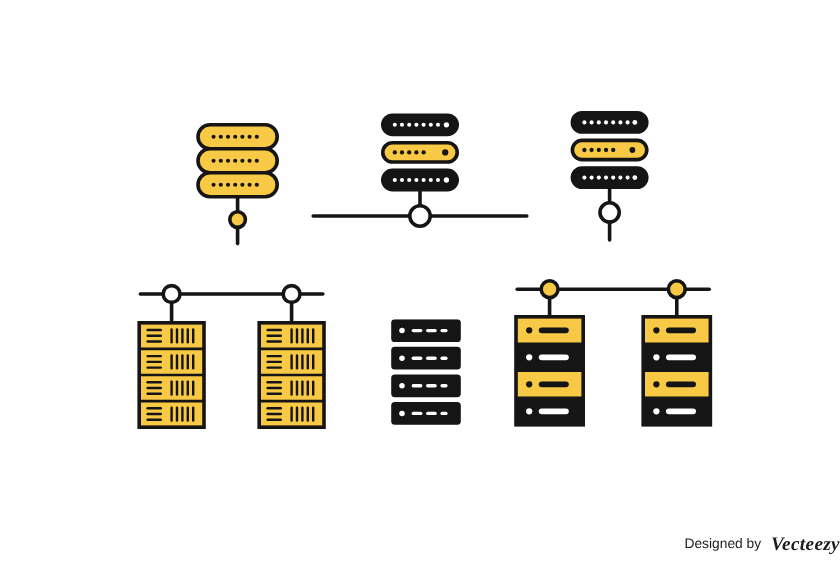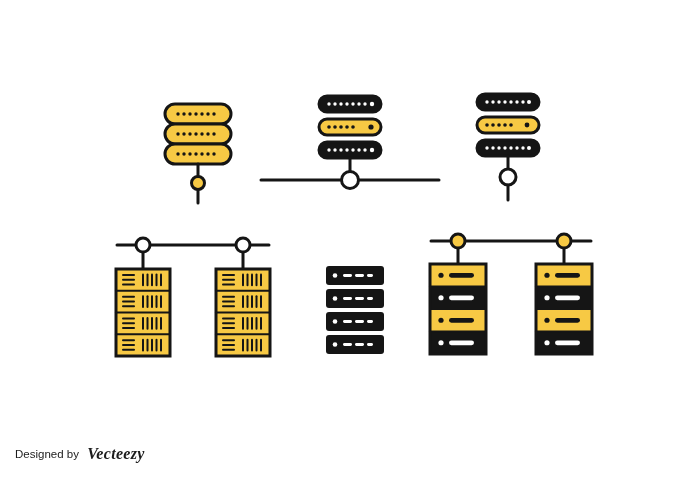--- a/index.html
+++ b/index.html
@@ -16,22 +16,22 @@
   
   .f-yellow { fill: var(--c-yellow, #f7c944); }
   .f-black  { fill: var(--c-black, #151515); }
   .f-white  { fill: var(--c-white, #ffffff); }
   .st  { stroke: var(--c-black, #151515); stroke-width: 3; }
   .ln  { stroke: var(--c-black, #151515); stroke-width: 3;   stroke-linecap: round; fill: none; }
   .ln2 { stroke: var(--c-black, #151515); stroke-width: 2.2; stroke-linecap: round; fill: none; }
   .outline { stroke: var(--c-black, #151515); stroke-width: 3; fill: none; }
 
   .credit {
-    position: absolute; left: 15px; right: 0; top: 445px;
-    text-align: left;
+    position: absolute; left: 0; right: 0; top: 445px;
+    text-align: right;
     font-size: 11.5px;
     color: var(--c-text, #1c1c1c);
   }
   .credit .prefix { vertical-align: baseline; }
   .credit .brand {
     font-family: "Liberation Serif", serif;
     font-style: italic;
     font-weight: bold;
     font-size: 16px;
     letter-spacing: 0.3px;

